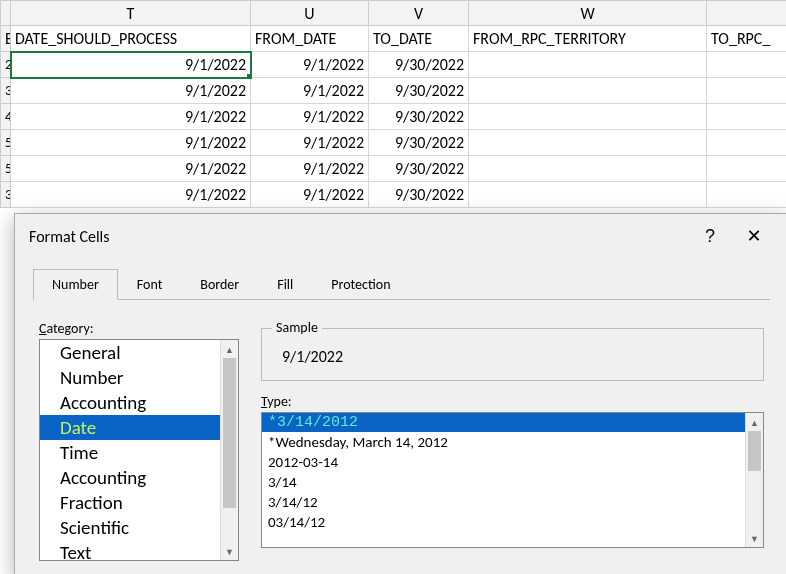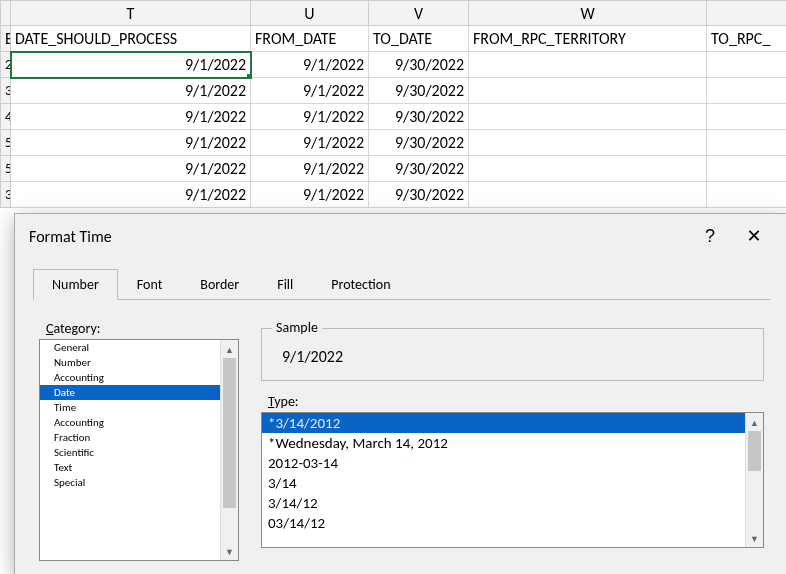--- a/index.html
+++ b/index.html
@@ -115,37 +115,37 @@
     border-bottom: 1px solid #f0f0f0;
   }
 
   .panel {
     display: flex;
     padding: 20px 24px 0 24px;
     gap: 22px;
   }
 
   .catwrap { width: 200px; }
-  .panel .label { font-size: 14px; margin-bottom: 2px; margin-left: 7px; }
+  .panel .label { font-size: 14px; margin-bottom: 2px; }
   .underline-C { text-decoration: underline; }
 
   .catlist-wrap {
     position: relative;
     border: 1px solid #888;
     background: #fff;
     height: 222px;
     display: flex;
   }
   .catlist { flex: 1; overflow: hidden; }
   .catlist div {
-    padding: 1px 14px;
-    font-size: 11px;
+    padding: 1px 20px;
+    font-size: 19px;
     white-space: nowrap;
   }
-  .catlist div.sel { background: #0a64c6; color: #ffffff; }
+  .catlist div.sel { background: #0a64c6; color: #bef264; }
   .vscroll {
     width: 18px;
     background: #f0f0f0;
     border-left: 1px solid #ddd;
     position: relative;
   }
   .vscroll .arrow {
     height: 18px;
     display: flex; align-items: center; justify-content: center;
     font-size: 9px; color: #666;
@@ -173,21 +173,21 @@
 
   .typewrap { margin-top: 12px; }
   .typelist-wrap {
     border: 1px solid #888;
     background: #fff;
     height: 136px;
     display: flex;
   }
   .typelist { flex: 1; overflow: hidden; font-size: 15px; }
   .typelist div { padding: 1px 6px; white-space: nowrap; }
-  .typelist div.sel { background: #0a64c6; color: #e5e5e5; }
+  .typelist div.sel { background: #0a64c6; color: #5eead4; font-family: Liberation Mono, monospace; }
 </style>
 </head>
 <body>
 
 <div class="grid">
   <table>
     <colgroup>
       <col class="col-row">
         <col class="col-T">
         <col class="col-U">
@@ -261,21 +261,21 @@
         <td class="align-r">9/30/2022</td>
         <td></td>
         <td></td>
       </tr>
     </tbody>
   </table>
 </div>
 
 <div class="dialog">
   <div class="titlebar">
-    <span class="title">Format Time</span>
+    <span class="title">Format Cells</span>
     <span class="winbtn">?</span>
     <span class="winbtn">✕</span>
   </div>
 
   <div class="tabstrip">
     <div class="tab active">Number</div>
     <div class="tab">Font</div>
     <div class="tab">Border</div>
     <div class="tab">Fill</div>
     <div class="tab">Protection</div>

